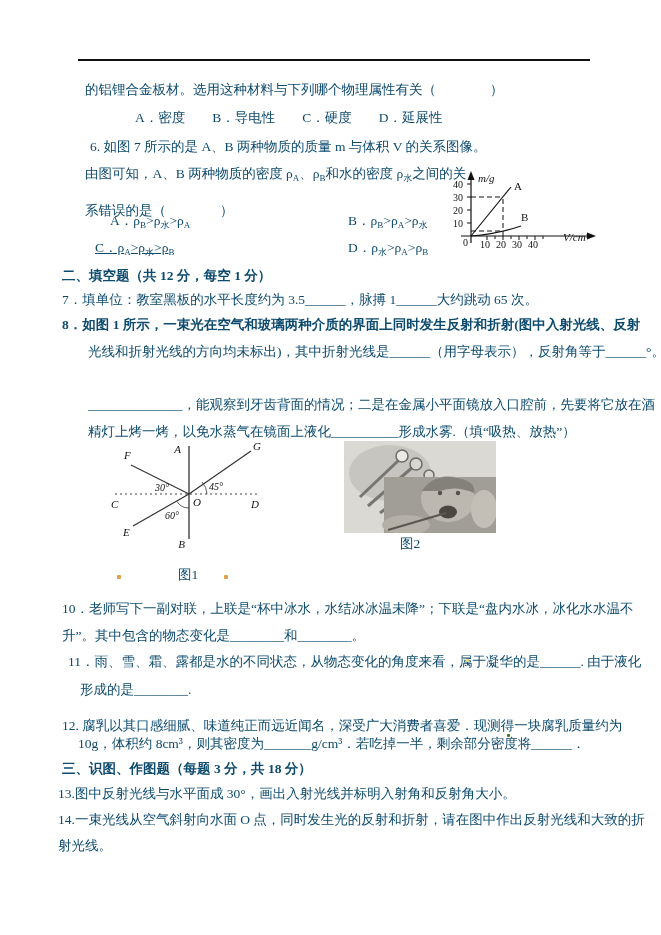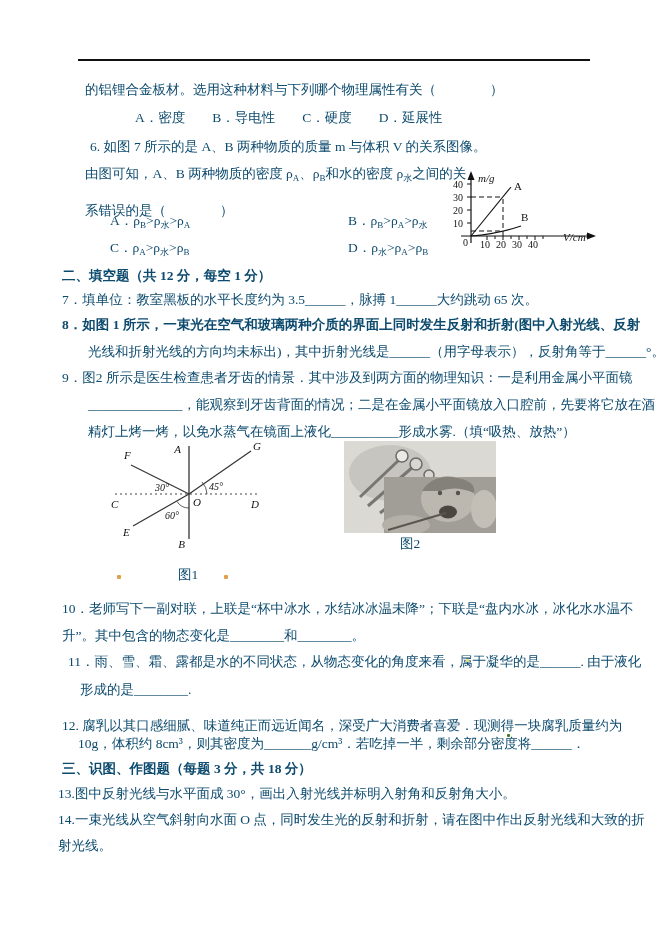--- a/index.html
+++ b/index.html
@@ -29,21 +29,21 @@
   <div class="abs opt5" style="left:113px;top:110px;margin-left:22px;">
     <span>A．密度</span><span>B．导电性</span><span>C．硬度</span><span>D．延展性</span>
   </div>
 
   <div class="abs" style="left:90px;top:139px;">6. 如图 7 所示的是 A、B 两种物质的质量 m 与体积 V 的关系图像。</div>
   <div class="abs" style="left:85px;top:166px;"><span>由图可知，A、B 两种物质的密度 ρ</span><sub>A</sub><span>、ρ</span><sub>B</sub><span>和水的密度 ρ</span><sub>水</sub><span>之间的关</span></div>
   <div class="abs" style="left:85px;top:203px;">系错误的是（　　　　）</div>
 
   <div class="abs" style="left:110px;top:213px;"><span>A．ρ</span><sub>B</sub><span>&gt;ρ</span><sub>水</sub><span>&gt;ρ</span><sub>A</sub></div>
   <div class="abs" style="left:348px;top:213px;"><span>B．ρ</span><sub>B</sub><span>&gt;ρ</span><sub>A</sub><span>&gt;ρ</span><sub>水</sub></div>
-  <div class="abs" style="left:110px;top:240px;"><span>C．ρ</span><sub>A</sub><span>&gt;ρ</span><sub>水</sub><span>&gt;ρ</span><sub>B</sub></div>
+  <div class="abs" style="left:95px;top:240px;text-decoration:underline;"><span>C．ρ</span><sub>A</sub><span>&gt;ρ</span><sub>水</sub><span>&gt;ρ</span><sub>B</sub></div>
   <div class="abs" style="left:348px;top:240px;"><span>D．ρ</span><sub>水</sub><span>&gt;ρ</span><sub>A</sub><span>&gt;ρ</span><sub>B</sub></div>
 
   <svg style="position:absolute;left:441px;top:133px;" width="160" height="122" viewBox="0 0 160 122">
     <line x1="30" y1="110" x2="30" y2="44" stroke="#111" stroke-width="1.2"></line>
     <path d="M30,38 L26.5,47 L33.5,47 Z" fill="#111"></path>
     <line x1="20" y1="103" x2="148" y2="103" stroke="#111" stroke-width="1.2"></line>
     <path d="M155,103 L146,99.5 L146,106.5 Z" fill="#111"></path>
     <line x1="46" y1="103" x2="46" y2="107" stroke="#111"></line>
     <line x1="62" y1="103" x2="62" y2="107" stroke="#111"></line>
     <line x1="78" y1="103" x2="78" y2="107" stroke="#111"></line>
@@ -73,21 +73,20 @@
     <text x="80" y="88" font-size="11">B</text>
     <line x1="30" y1="64" x2="62" y2="64" stroke="#111" stroke-dasharray="5,3"></line>
     <line x1="62" y1="103" x2="62" y2="64" stroke="#111" stroke-dasharray="5,3"></line>
     <line x1="30" y1="98" x2="62" y2="98" stroke="#111" stroke-dasharray="5,3"></line>
   </svg>
 
   <div class="abs" style="left:62px;top:268px;font-weight:bold;">二、填空题（共 12 分，每空 1 分）</div>
   <div class="abs" style="left:62px;top:292px;">7．填单位：教室黑板的水平长度约为 3.5______，脉搏 1______大约跳动 65 次。</div>
   <div class="abs" style="left:62px;top:317px;font-weight:bold;">8．如图 1 所示，一束光在空气和玻璃两种介质的界面上同时发生反射和折射(图中入射光线、反射</div>
   <div class="abs" style="left:88px;top:344px;">光线和折射光线的方向均未标出)，其中折射光线是______（用字母表示），反射角等于______°。</div>
-  <div class="abs" style="left:62px;top:370px;">9．图2 所示是医生检查患者牙齿的情景．其中涉及到两方面的物理知识：一是利用金属小平面镜</div>
   <div class="abs" style="left:88px;top:397px;">______________，能观察到牙齿背面的情况；二是在金属小平面镜放入口腔前，先要将它放在酒</div>
   <div class="abs" style="left:88px;top:424px;">精灯上烤一烤，以免水蒸气在镜面上液化__________形成水雾.（填“吸热、放热”）</div>
 
   <svg style="position:absolute;left:103px;top:438px;" width="162" height="112" viewBox="0 0 162 112">
     <line x1="86" y1="8" x2="86" y2="101" stroke="#333" stroke-width="1.3"></line>
     <line x1="12" y1="56" x2="155" y2="56" stroke="#444" stroke-width="1" stroke-dasharray="2,3"></line>
     <line x1="28" y1="27" x2="86" y2="56" stroke="#333" stroke-width="1.2"></line>
     <line x1="86" y1="56" x2="148" y2="13" stroke="#333" stroke-width="1.2"></line>
     <line x1="86" y1="56" x2="30" y2="88" stroke="#333" stroke-width="1.2"></line>
     <path d="M104,56 A18,18 0 0 0 99,44" fill="none" stroke="#333" stroke-width="0.8"></path>

